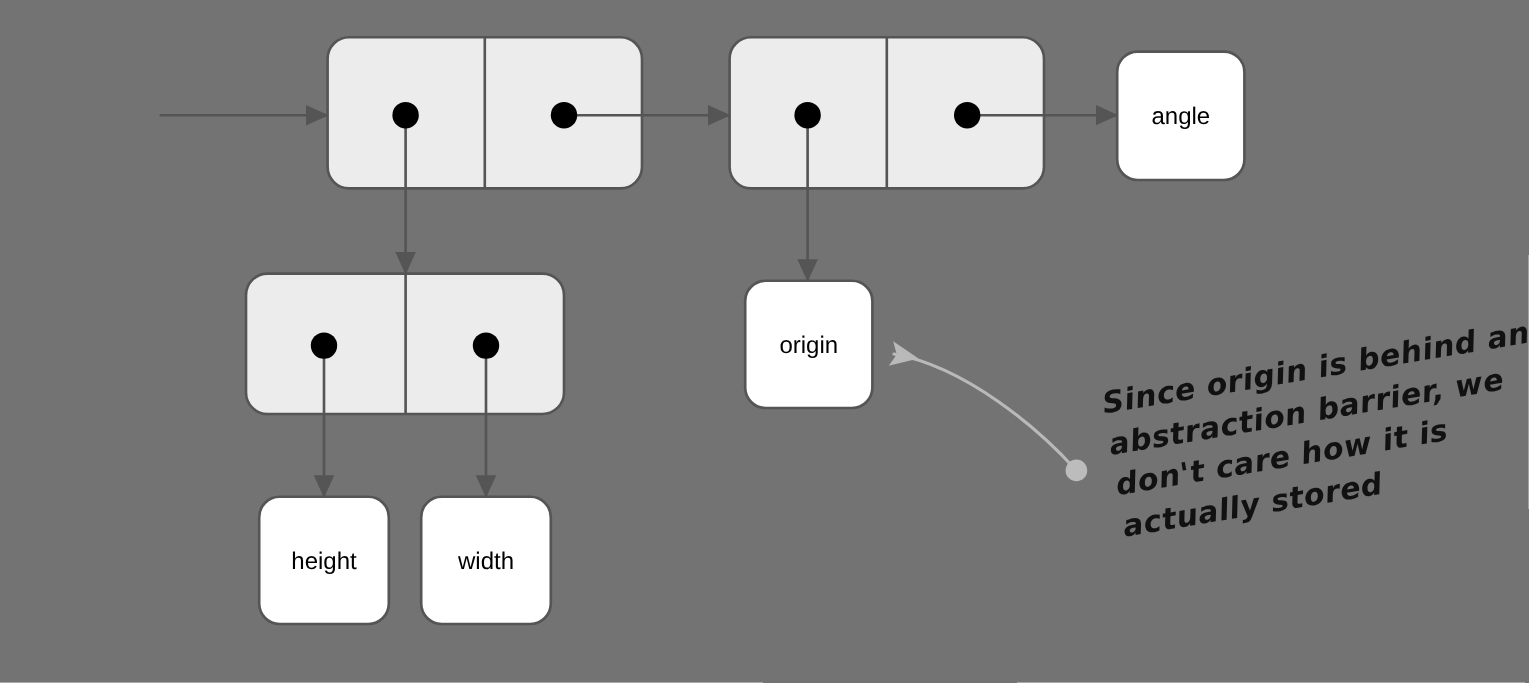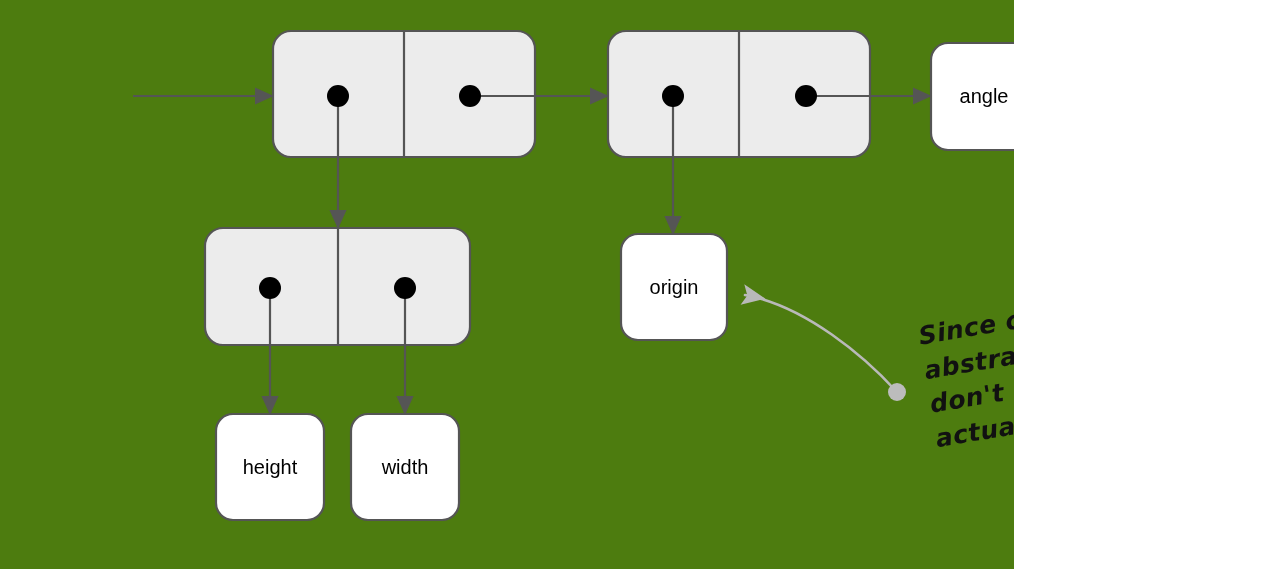--- a/index.html
+++ b/index.html
@@ -5,23 +5,23 @@
   html, body {
     margin: 0;
     padding: 0;
     background: #ffffff;
   }
   body {
     font-family: "Liberation Sans", sans-serif;
   }
   #canvas {
     position: relative;
-    width: 1014px;
+    width: 1274px;
     height: 569px;
-    background: #4d7c0f;
+    background: #737373;
     overflow: hidden;
   }
   svg.layer {
     position: absolute;
     left: 0;
     top: 0;
     width: 1274px;
     height: 569px;
   }
   .cellfill { fill: #ececec; stroke: #555555; stroke-width: 2.2; }

